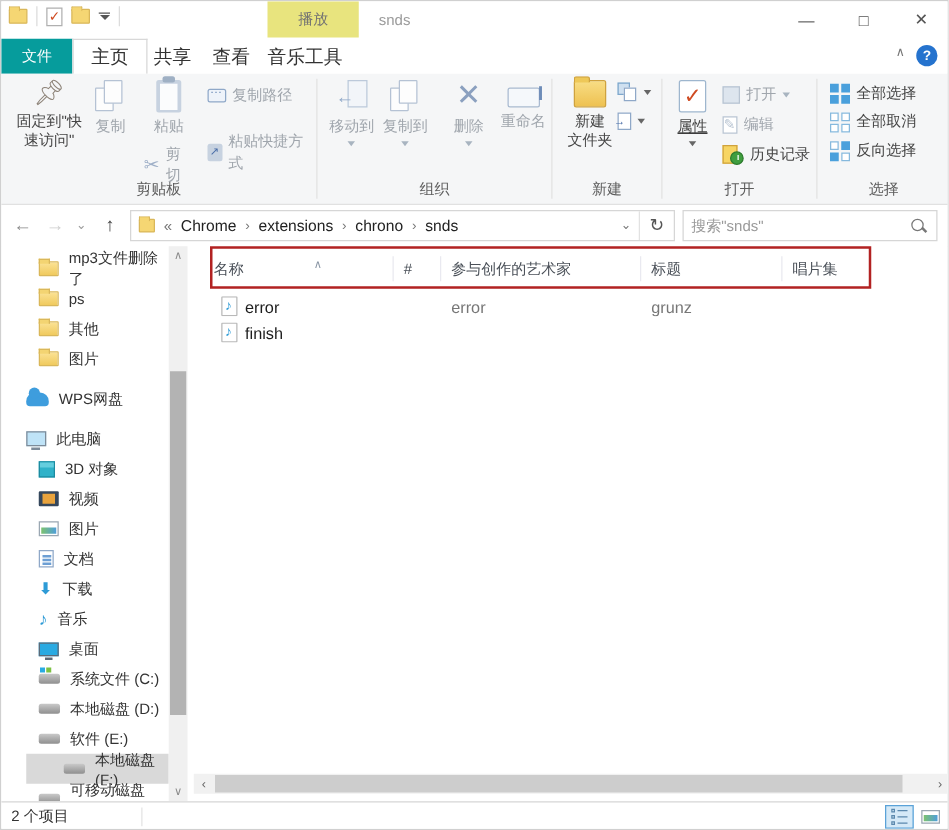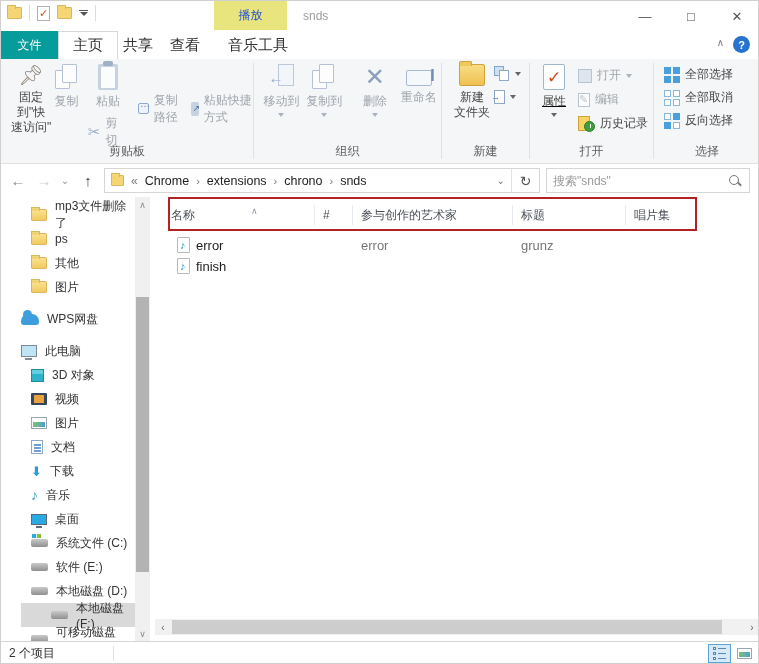--- a/index.html
+++ b/index.html
@@ -11,21 +11,21 @@
   #titlebar { position:absolute; left:0; top:0; width:759px; height:30px; background:#fff; }
   .qat { position:absolute; left:6px; top:4px; display:flex; align-items:center; gap:7px; }
   .qat-sep { width:1px; height:16px; background:#dcdcdc; }
   .ic-folder { width:15px; height:12px; background:#f5d673; border:1px solid #d9b75a; border-radius:1px; position:relative; }
   .ic-folder::before { content:""; position:absolute; left:-1px; top:-3px; width:7px; height:3px; background:#f5d673; border:1px solid #d9b75a; border-bottom:none; border-radius:1px 1px 0 0; }
   .ic-propcheck { width:13px; height:15px; background:#fff; border:1px solid #b0b0b0; position:relative; }
   .ic-propcheck::after { content:"✓"; position:absolute; left:1px; top:0px; color:#cf4a21; font-size:11px; font-weight:bold; }
   .ic-qatdrop { display:flex; flex-direction:column; align-items:center; gap:1px; }
   .ic-qatdrop .bar { width:9px; height:1.5px; background:#555; }
   .tri-down { width:0; height:0; border-left:4px solid transparent; border-right:4px solid transparent; border-top:4px solid #555; }
-  #ctx-header { position:absolute; left:213px; top:0; width:73px; height:29px; background:#e8e47e; display:flex; align-items:center; justify-content:center; font-size:12px; color:#1d4ed8; }
+  #ctx-header { position:absolute; left:213px; top:0; width:73px; height:29px; background:#e8e47e; display:flex; align-items:center; justify-content:center; font-size:12px; color:#737373; }
   #win-title { position:absolute; left:302px; top:0; height:30px; line-height:30px; font-size:12px; color:#9b9b9b; }
   .win-controls { position:absolute; right:0; top:0; height:30px; display:flex; }
   .win-btn { width:46px; height:30px; display:flex; align-items:center; justify-content:center; color:#555; font-size:13px; }
 
   
   #tabrow { position:absolute; left:0; top:30px; width:759px; height:28px; background:#fff; }
   #file-tab { position:absolute; left:0; top:0; width:57px; height:28px; background:#069c9c; color:#fff; font-size:12px; display:flex; align-items:center; justify-content:center; }
   .rtab { position:absolute; top:0; height:28px; padding:0 14px; display:flex; align-items:center; font-size:15px; color:#333; }
   .rtab.active { background:#fff; border:1px solid #d8d8d8; border-bottom:none; }
   #ribbon-min { position:absolute; right:34px; top:36px; color:#777; font-size:10px; }
@@ -187,21 +187,21 @@
       <span class="win-btn">□</span>
       <span class="win-btn">✕</span>
     </div>
   </div>
 
   <div id="tabrow">
     <div id="file-tab">文件</div>
     <div class="rtab active" style="left:57px;">主页</div>
     <div class="rtab" style="left:108px;">共享</div>
     <div class="rtab" style="left:155px;">查看</div>
-    <div class="rtab" style="left:213px;">音乐工具</div>
+    <div class="rtab" style="left:199px;">音乐工具</div>
   </div>
   <div id="ribbon-min">∧</div>
   <div id="help-btn">?</div>
 
   <div id="ribbon">
 
     <div class="rgroup" style="left:0; width:252px;">
       <div style="display:flex; padding-left:8px;">
         <div class="rbtn" style="width:62px;">
           <span class="i-pin">📌︎</span>
@@ -218,21 +218,21 @@
         <div style="display:flex; flex-direction:column; margin-left:8px;">
           <div class="rbtn" style="width:40px;">
             <span class="i-clip"></span>
             <span class="lbl dis">粘贴</span>
           </div>
           <div class="rsmall" style="margin-top:6px;">
             <span class="i-cut">✂</span>
             <span class="lbl dis">剪切</span>
           </div>
         </div>
-        <div style="display:flex; flex-direction:row; gap:5px; margin-left:10px; padding-top:9px;">
+        <div style="display:flex; flex-direction:column; gap:20px; margin-left:10px; padding-top:9px;">
           <div class="rsmall">
             <span class="i-copypath"></span>
             <span class="lbl dis">复制路径</span>
           </div>
           <div class="rsmall">
             <span class="i-pasteshort"></span>
             <span class="lbl dis">粘贴快捷方式</span>
           </div>
         </div>
       </div>
@@ -444,25 +444,25 @@
       <div class="side-item ind">
           <span class="si si-desktop"></span>
           <span>桌面</span>
         </div>
       <div class="side-item ind">
           <span class="si si-drive win"></span>
           <span>系统文件 (C:)</span>
         </div>
       <div class="side-item ind">
           <span class="si si-drive"></span>
+          <span>本地磁盘 (D:)</span>
+        </div>
+      <div class="side-item ind">
+          <span class="si si-drive"></span>
           <span>软件 (E:)</span>
-        </div>
-      <div class="side-item ind">
-          <span class="si si-drive"></span>
-          <span>本地磁盘 (D:)</span>
         </div>
       <div class="side-item ind sel">
           <span class="si si-drive"></span>
           <span>本地磁盘 (F:)</span>
         </div>
       <div class="side-item ind">
           <span class="si si-drive"></span>
           <span>可移动磁盘 (G:)</span>
         </div>
     </div>

